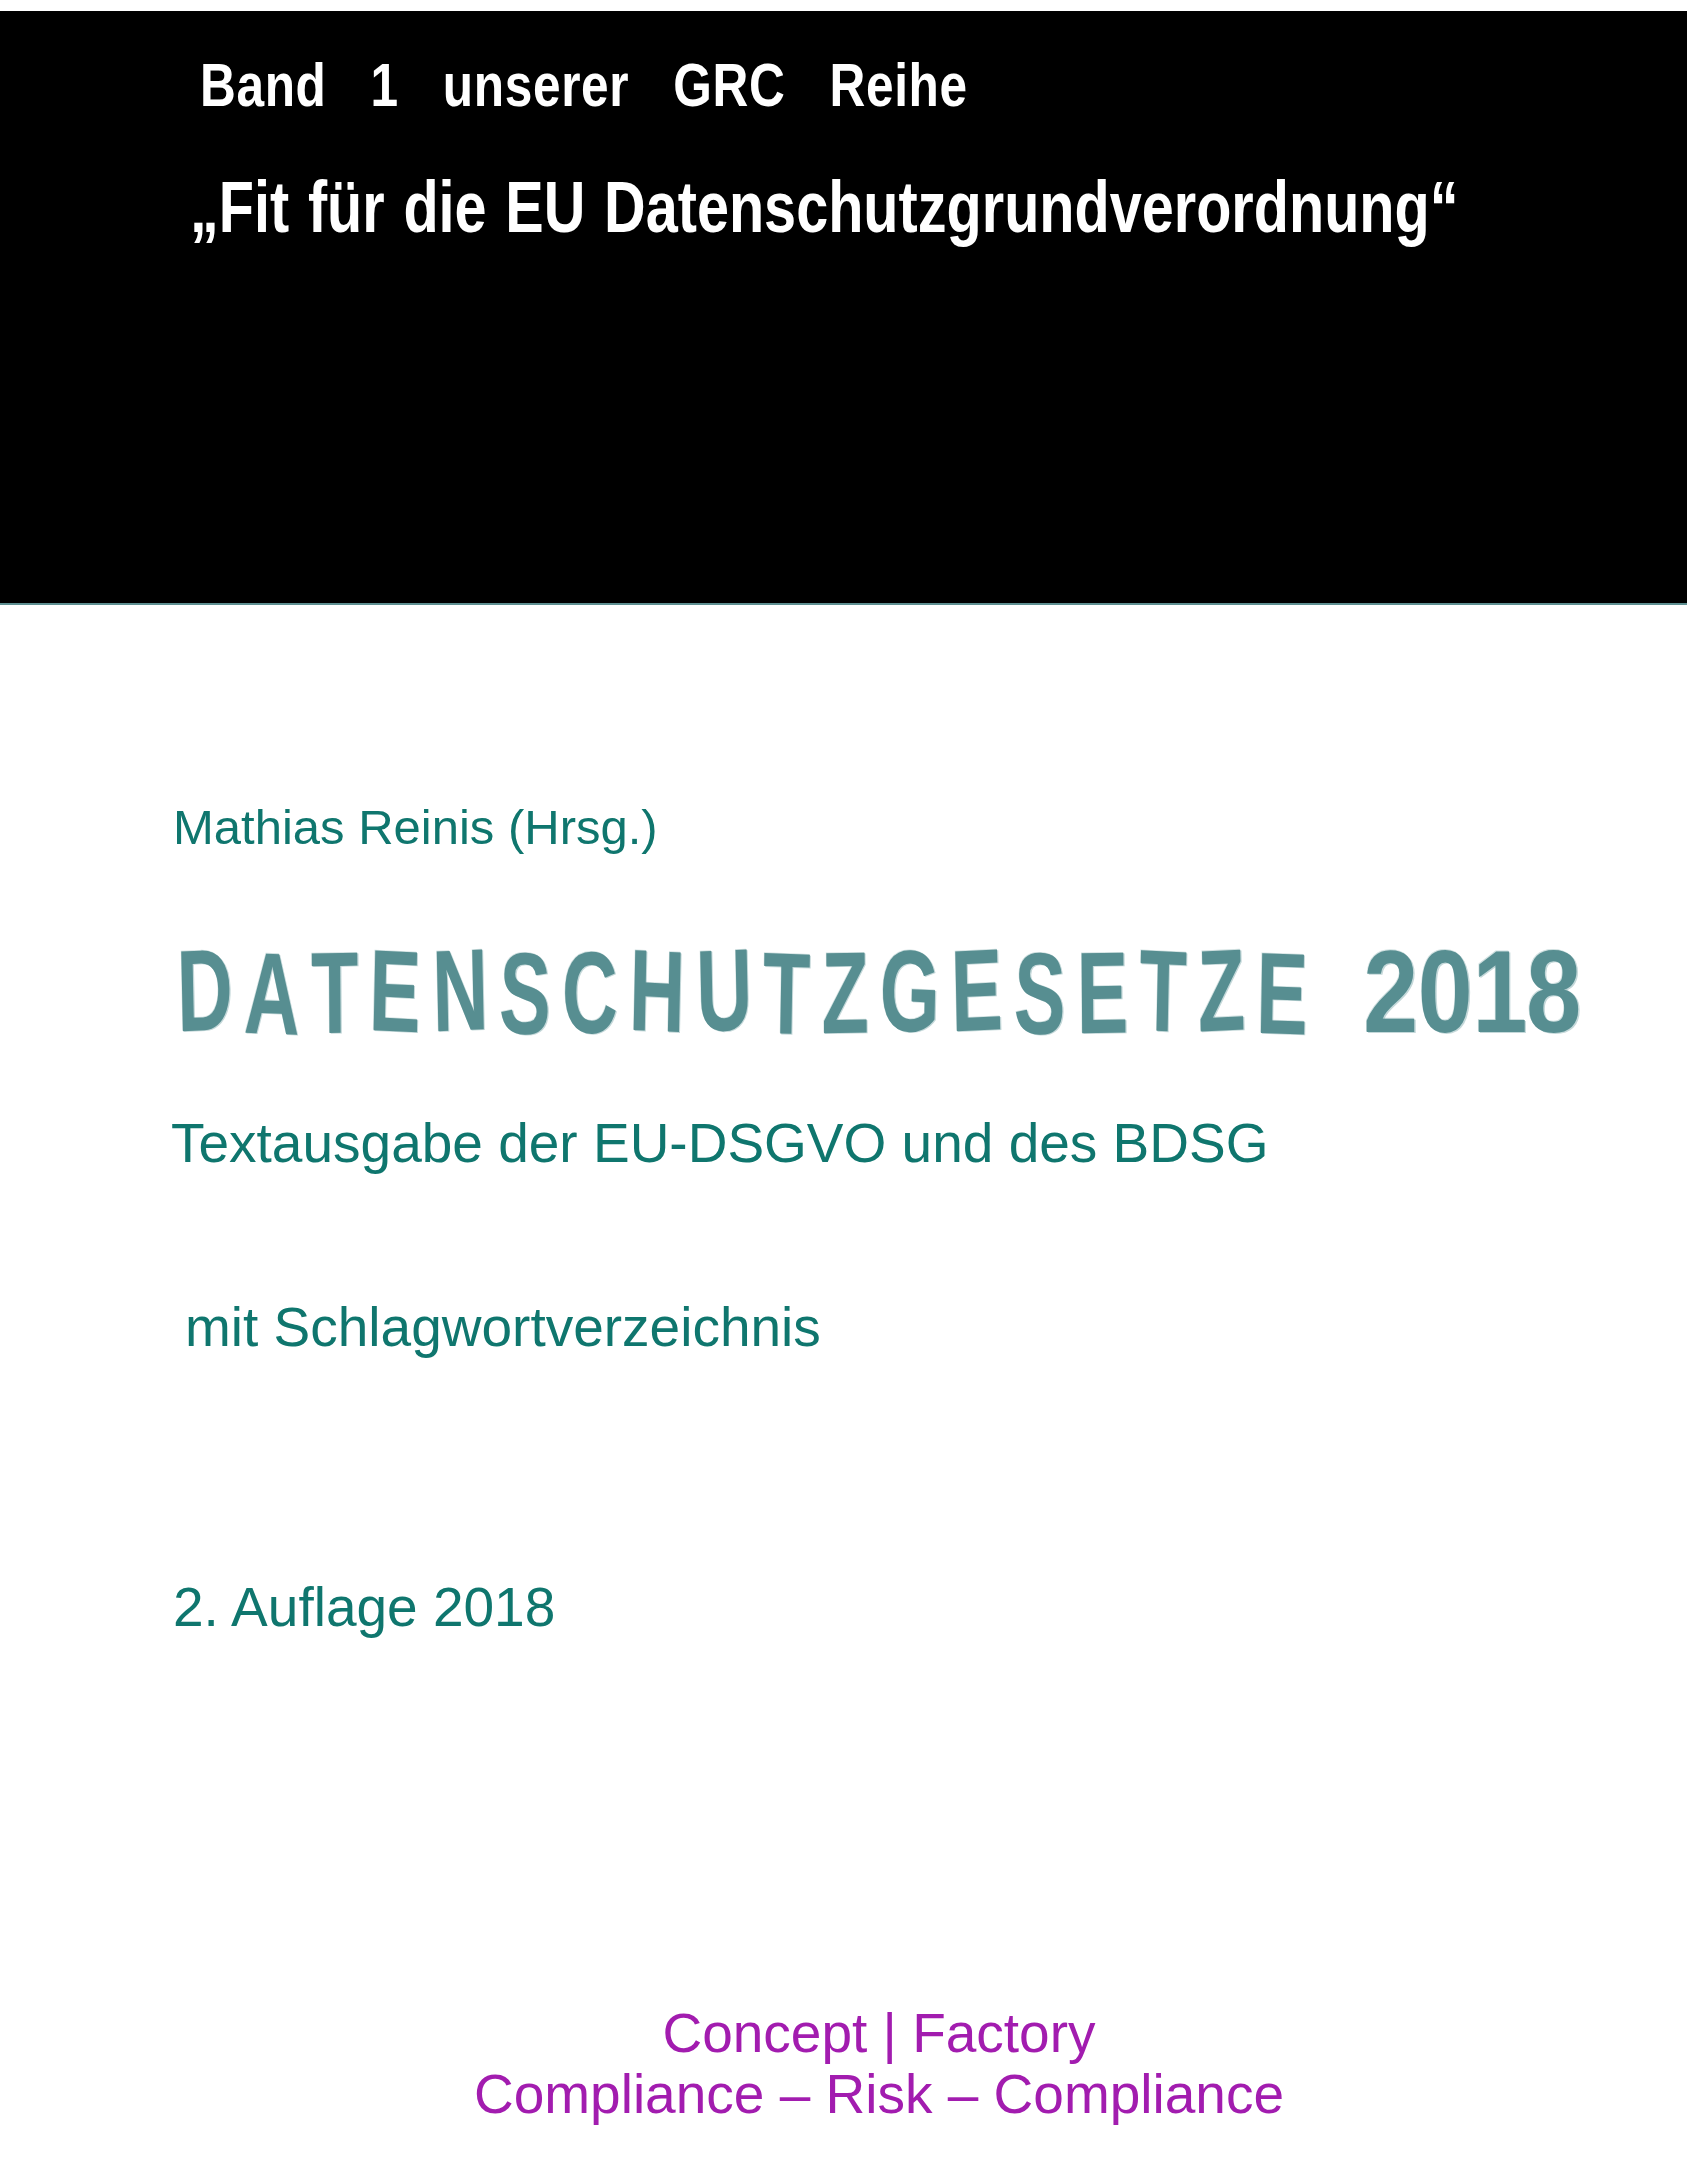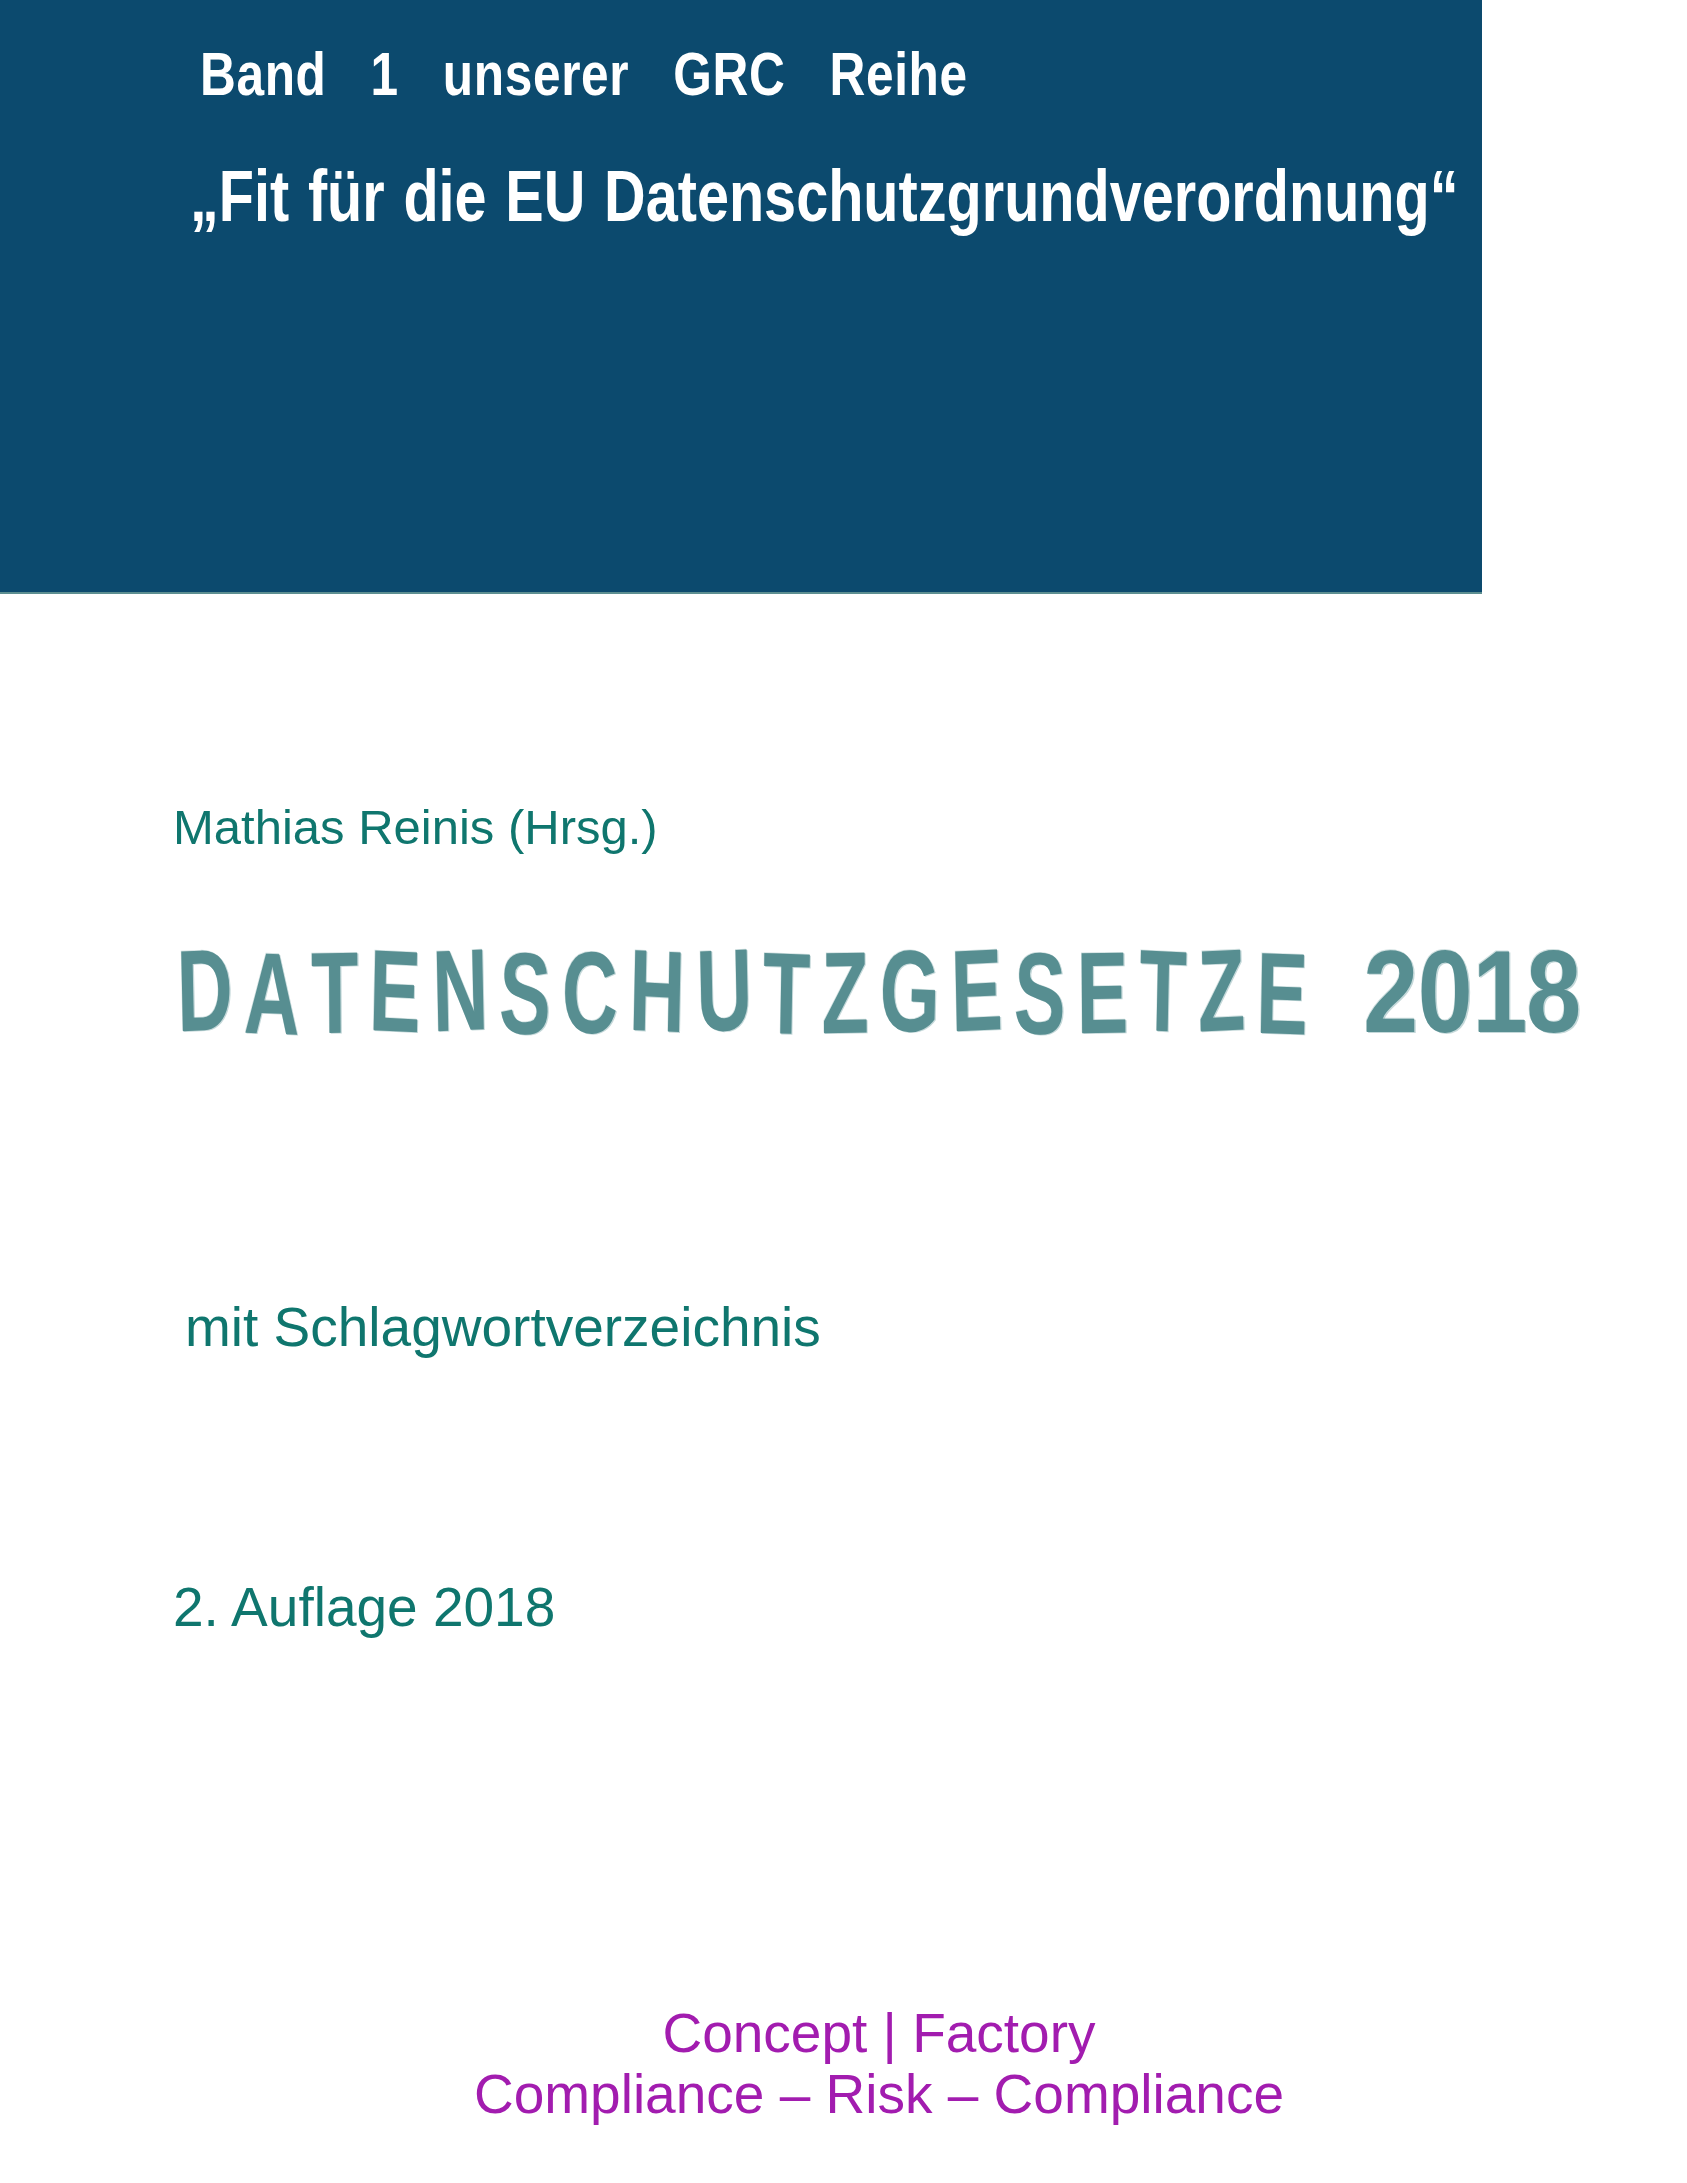--- a/index.html
+++ b/index.html
@@ -3,22 +3,22 @@
 <meta charset="utf-8">
 <style>
   html,body{margin:0;padding:0;}
   body{
     width:1687px;height:2183px;position:relative;background:#ffffff;
     font-family:"Liberation Sans", sans-serif;overflow:hidden;
   }
   .page{position:absolute;inset:0;}
   
   .band{
-    position:absolute;left:0;top:0;width:1482px;height:592px;
-    background:#0c4a6e;border-bottom:2.5px solid #5d8f91;
+    position:absolute;left:0;top:11px;width:1687px;height:592px;
+    background:#000000;border-bottom:2.5px solid #5d8f91;
   }
   .band-text{
     position:absolute;color:#ffffff;font-weight:bold;white-space:nowrap;
     transform:scaleX(0.80);transform-origin:left top;line-height:1.1;
   }
   .band-series{left:200px;top:40px;font-size:62px;word-spacing:37px;letter-spacing:0.8px;}
   .band-quote{left:190px;top:157px;font-size:72px;word-spacing:3.4px;}
   
   .blk{position:absolute;color:#0f766e;white-space:nowrap;line-height:1.1;}
   .author{left:173px;top:801px;font-size:49px;}
@@ -52,20 +52,21 @@
   <div class="band">
     <div class="band-text band-series">Band 1 unserer GRC Reihe</div>
     <div class="band-text band-quote">„Fit für die EU Datenschutzgrundverordnung“</div>
   </div>
 
   <div class="blk author">Mathias Reinis (Hrsg.)</div>
 
   <div class="title"><span class="t-letter">D</span><span class="t-letter">A</span><span class="t-letter">T</span><span class="t-letter">E</span><span class="t-letter">N</span><span class="t-letter">S</span><span class="t-letter">C</span><span class="t-letter">H</span><span class="t-letter">U</span><span class="t-letter">T</span><span class="t-letter">Z</span><span class="t-letter">G</span><span class="t-letter">E</span><span class="t-letter">S</span><span class="t-letter">E</span><span class="t-letter">T</span><span class="t-letter">Z</span><span class="t-letter">E</span><span class="t-letter t-space">&nbsp;</span><span class="t-letter t-digit">2</span><span class="t-letter t-digit">0</span><span class="t-letter t-digit">1</span><span class="t-letter t-digit">8</span></div>
 
   <div class="blk subtitle">
+    <div>Textausgabe der EU-DSGVO und des BDSG</div>
   </div>
 
   <div class="blk schlagwort">mit Schlagwortverzeichnis</div>
 
   <div class="blk edition">2. Auflage 2018</div>
 
   <div class="publisher">
     <div>Concept | Factory</div>
     <div>Compliance – Risk – Compliance</div>
   </div>

